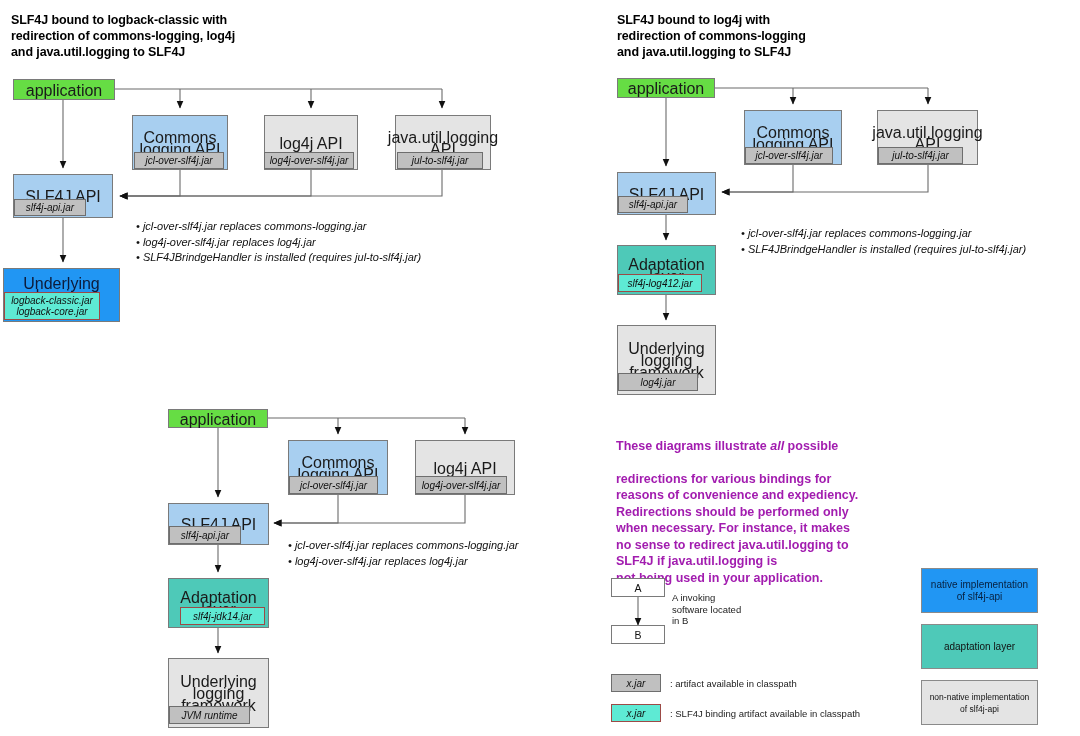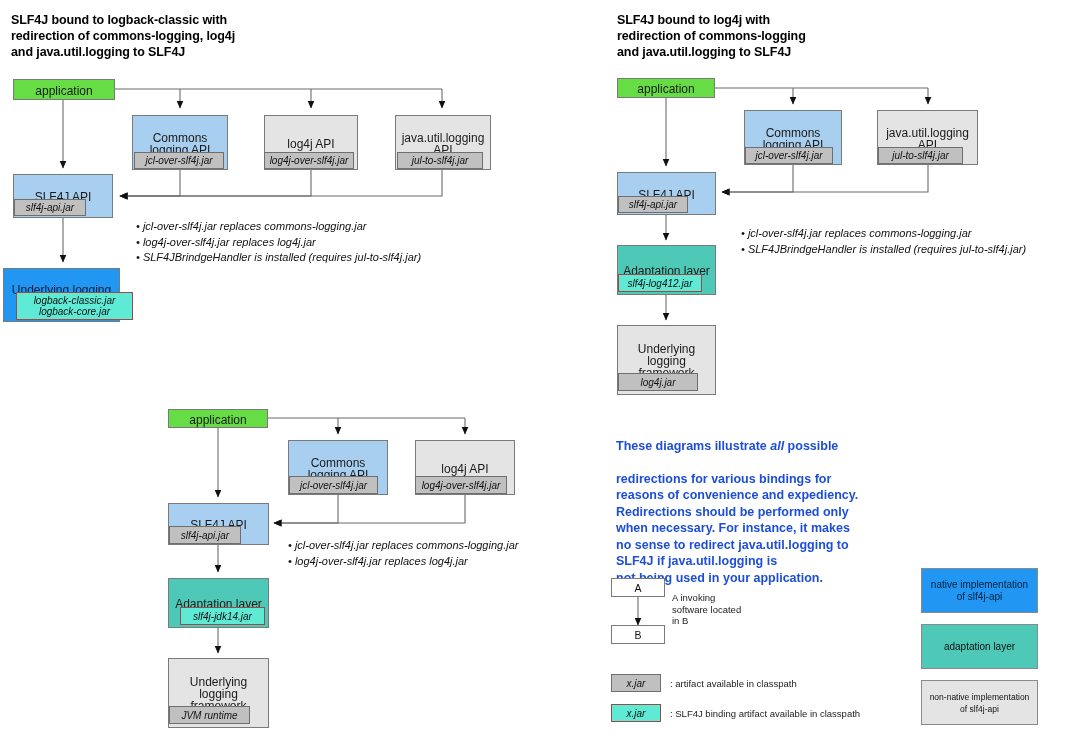--- a/index.html
+++ b/index.html
@@ -14,21 +14,21 @@
   .title{
     position:absolute;font-weight:bold;font-size:12.5px;line-height:16px;color:#000;
     white-space:pre-line;letter-spacing:-0.1px;
   }
 
   
   .node{position:absolute;box-sizing:border-box;border:1px solid #7a7a7a;
         display:flex;flex-direction:column;align-items:center;}
   .node .cap{
     width:100%;flex:1;display:flex;align-items:center;justify-content:center;
-    text-align:center;font-size:12px;color:#1a1a1a;line-height:12px;padding-top:2px;
+    text-align:center;font-size:16px;color:#1a1a1a;line-height:12px;padding-top:2px;
     white-space:pre-line;
   }
   .jar{
     position:absolute;box-sizing:border-box;background:#c0c0c0;border:1px solid #6e6e6e;
     font-style:italic;font-size:10px;color:#111;display:flex;align-items:center;
     justify-content:center;padding:0 4px;white-space:pre-line;text-align:center;
     line-height:11px;
   }
   .jar.binding{border:1.5px solid #9c4a46;background:#5eead4;}
 
@@ -38,21 +38,21 @@
   .c-native{background:#2196f3;}
   .c-adapt{background:#4ec9b8;}
   .c-nonnative{background:#e4e4e4;}
 
   .bullets{
     position:absolute;font-style:italic;font-size:11px;line-height:15.5px;color:#111;
   }
   .bullets div{white-space:pre;}
 
   .para{
-    position:absolute;font-weight:bold;font-size:12.5px;line-height:16.5px;color:#1d4ed8;
+    position:absolute;font-weight:bold;font-size:12.5px;line-height:16.5px;color:#a21caf;
     white-space:pre-line;
   }
   .para i{font-style:italic;}
 
   .legend-txt{position:absolute;font-size:9.5px;line-height:11.5px;color:#222;white-space:pre-line;}
   .legend-jar-txt{position:absolute;font-size:9.5px;color:#222;line-height:12px;}
   .legend-box{position:absolute;box-sizing:border-box;border:1px solid #8a8a8a;
     display:flex;align-items:center;justify-content:center;text-align:center;
     font-size:10px;color:#111;line-height:12px;white-space:pre-line;}
   .legend-ab{position:absolute;box-sizing:border-box;border:1px solid #7a7a7a;
@@ -131,21 +131,21 @@
 
   <div class="node c-abstract" style="left:13px;top:174px;width:100px;height:44px;">
     <span class="cap">SLF4J API</span>
   </div>
   <div class="jar" style="left:14px;top:199px;width:72px;height:17px;">slf4j-api.jar</div>
 
   <div class="node c-native" style="left:3px;top:268px;width:117px;height:54px;">
     <span class="cap" style="color:#0d1b3a;">Underlying logging
 framework</span>
   </div>
-  <div class="jar binding" style="left:16px;top:292px;width:117px;height:28px;flex-direction:column;">logback-classic.jar
+  <div class="jar binding" style="left:4px;top:292px;width:96px;height:28px;flex-direction:column;">logback-classic.jar
 logback-core.jar</div>
 
   <div class="bullets" style="left:136px;top:219px;">
     <div>• jcl-over-slf4j.jar replaces commons-logging.jar</div>
     <div>• log4j-over-slf4j.jar replaces log4j.jar</div>
     <div>• SLF4JBrindgeHandler is installed (requires jul-to-slf4j.jar)</div>
   </div>
 
   <div class="title" style="left:617px;top:12px;">SLF4J bound to log4j with
 redirection of commons-logging

